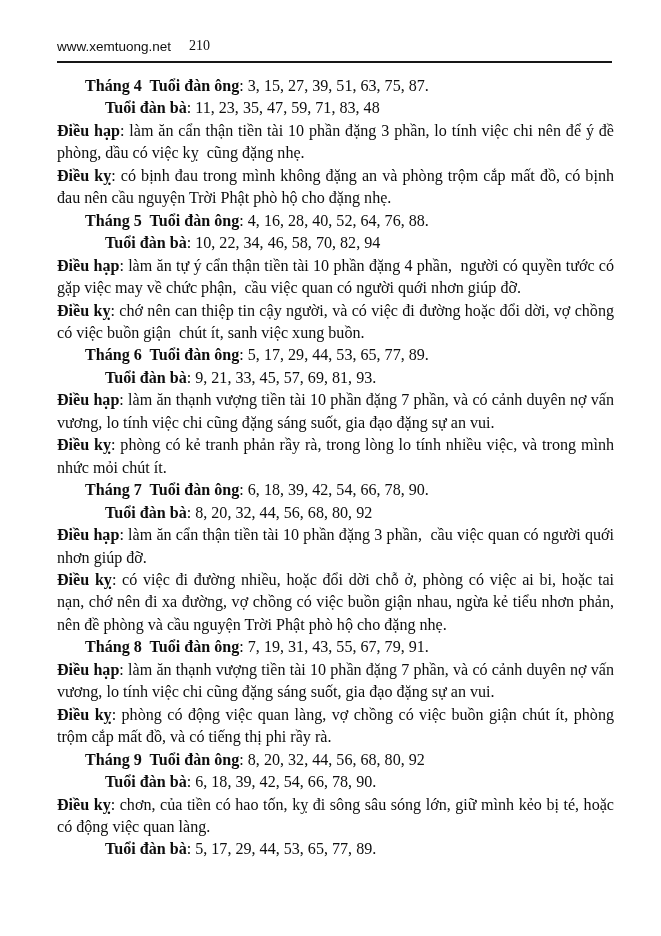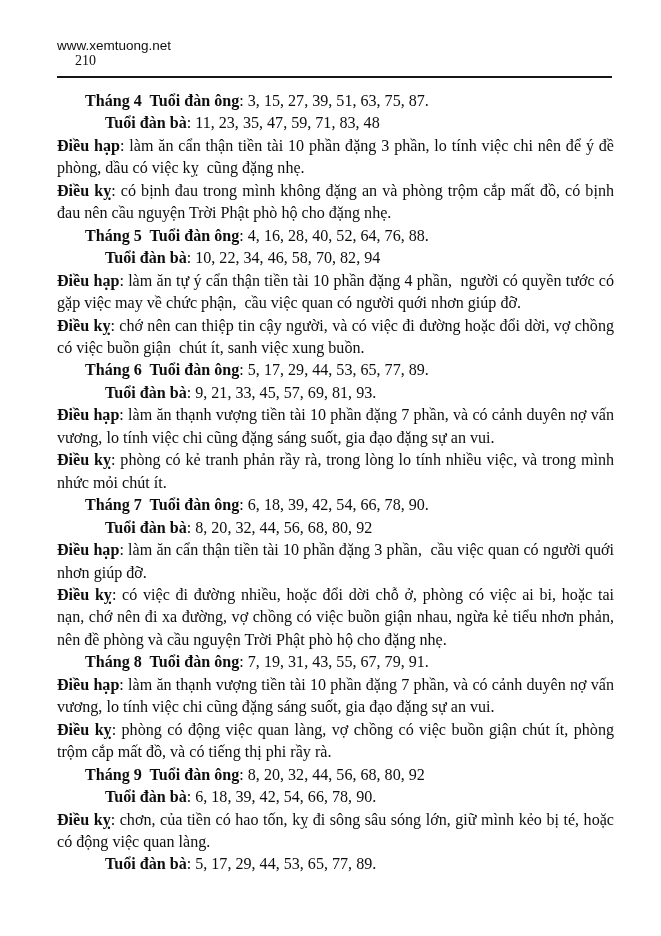--- a/index.html
+++ b/index.html
@@ -15,21 +15,21 @@
     overflow: hidden;
   }
   .header {
     display: flex;
     justify-content: space-between;
     align-items: baseline;
     margin: 38px 49px 0 57px;
     font-size: 14px;
     white-space: pre;
   }
-  .header-right { display: flex; align-items: flex-start; flex-direction: column; }
+  .header-right { display: flex; align-items: flex-end; }
   .site {
     font-family: "Liberation Sans", "DejaVu Sans", sans-serif;
     font-size: 13.5px;
   }
   .pagenum { margin-left: 18px; font-size: 14px; }
   .rule {
     margin: 7px 49px 0 57px;
     border-bottom: 2px solid #161616;
     height: 0;
   }

